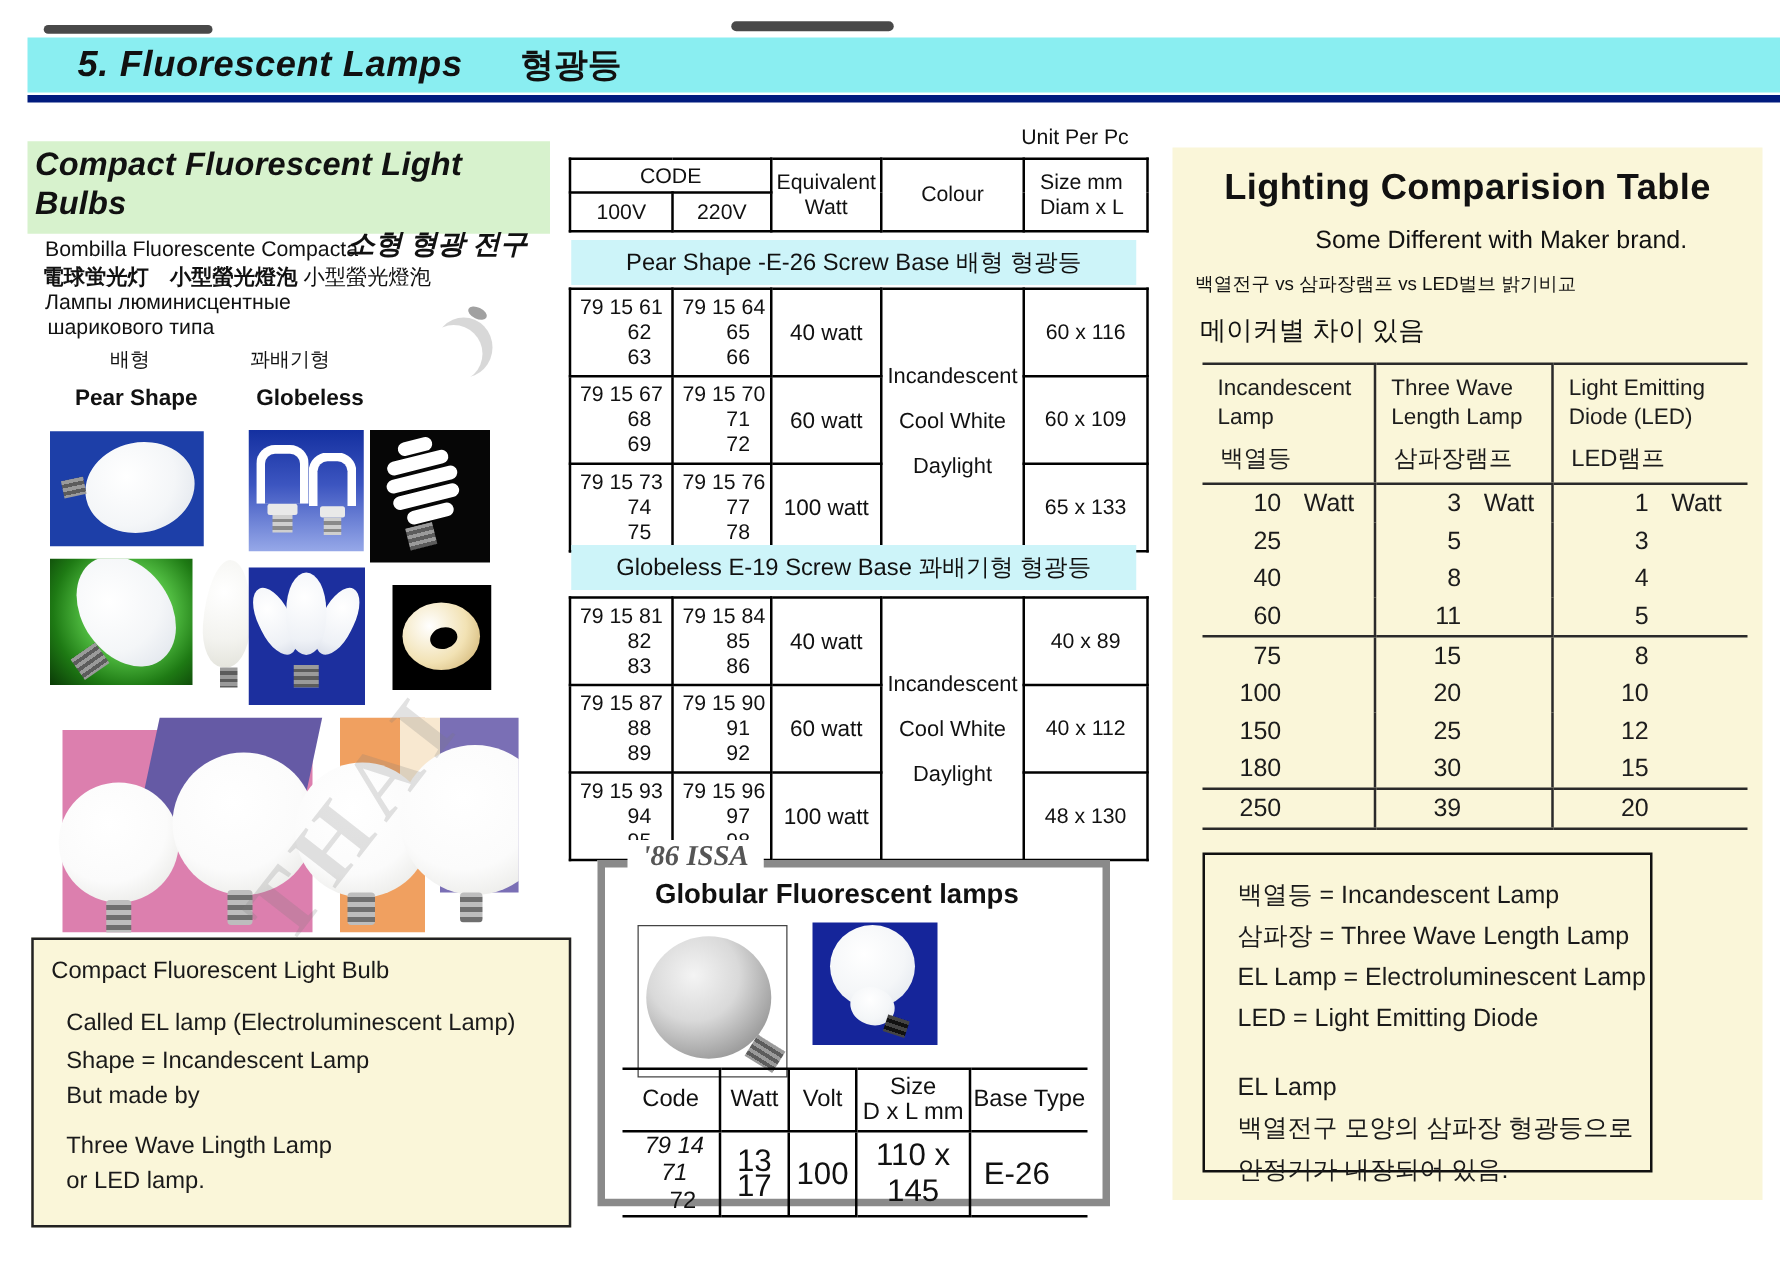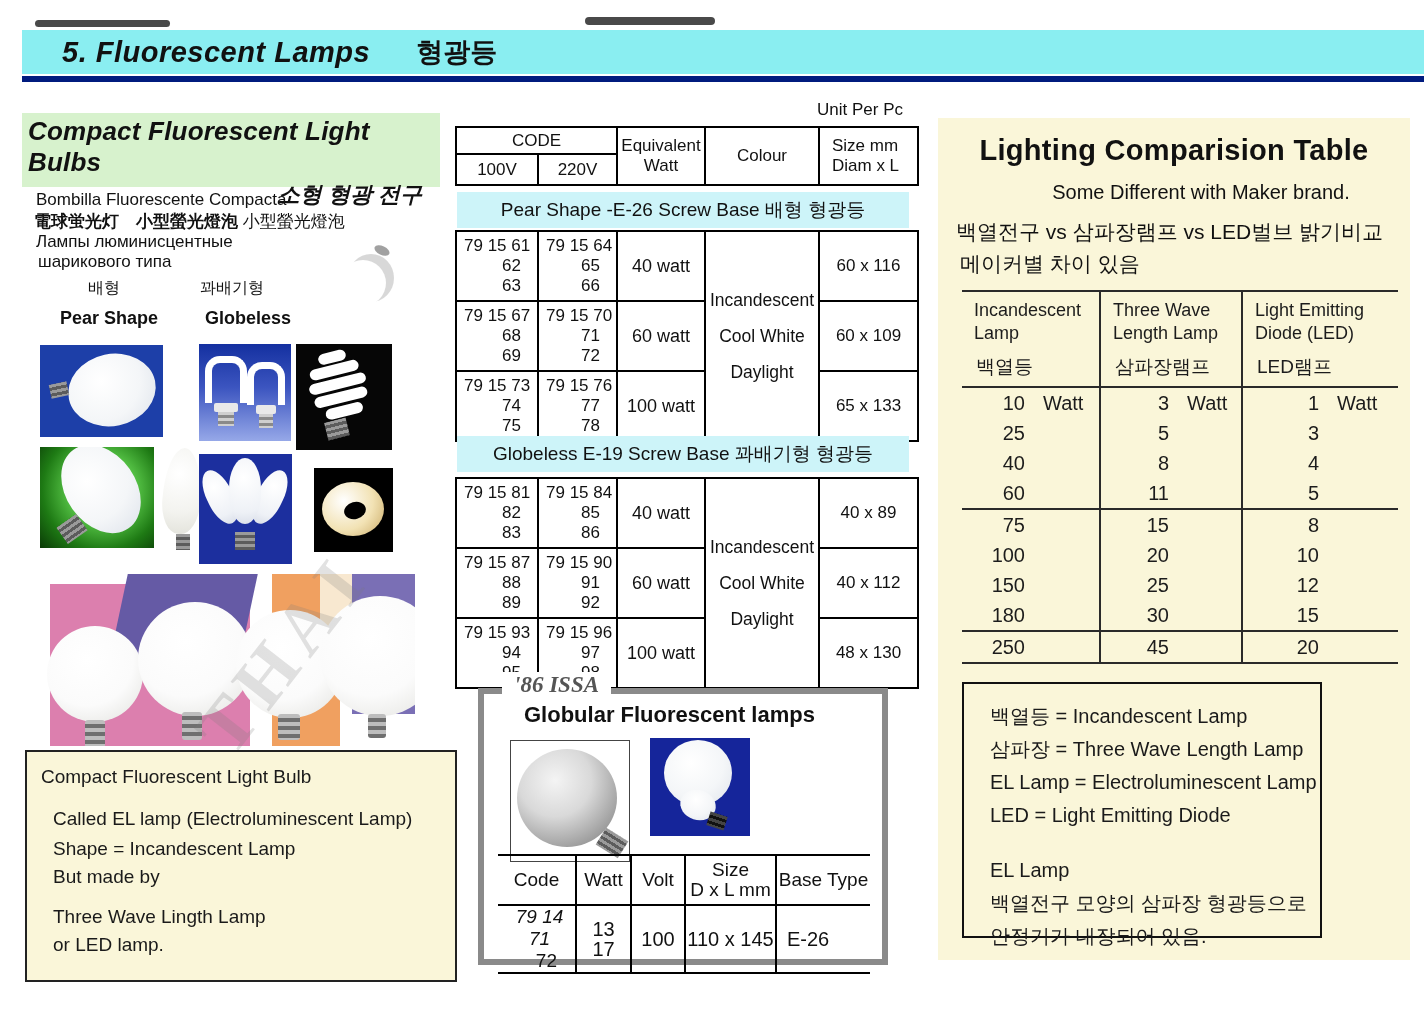--- a/index.html
+++ b/index.html
@@ -88,32 +88,32 @@
   .issa{position:absolute;left:478px;top:688px;width:398px;height:265px;border:6px solid #8A8A8A;background:#fff;}
   .issa-tag{position:absolute;left:18px;top:-22px;background:#fff;padding:0 12px;font-size:23px;font-style:italic;font-weight:bold;color:#555;font-family:"Liberation Serif","DejaVu Serif",serif;}
   .issa-title{position:absolute;left:40px;top:8px;font-size:22px;font-weight:bold;}
   .issa-img1{position:absolute;left:26px;top:46px;width:118px;height:120px;border:1px solid #444;background:#fff;}
   .globe-gray{position:absolute;left:6px;top:8px;width:100px;height:98px;border-radius:50%;
       background:radial-gradient(circle at 38% 32%,#f4f4f4 0%,#d9d9d9 40%,#9f9f9f 75%,#787878 100%);}
   .issa-img2{position:absolute;left:166px;top:44px;width:100px;height:98px;background:#15259A;}
   .it{position:absolute;left:14px;top:160px;width:372px;table-layout:fixed;}
   .it th,.it td{padding:0;font-weight:normal;}
   .it thead th{border-top:2px solid #000;border-bottom:2px solid #000;height:48px;font-size:19px;text-align:center;}
-  .it tbody td{border-bottom:2px solid #000;height:54px;font-size:20px;text-align:center;vertical-align:middle;}
+  .it tbody td{border-bottom:2px solid #000;height:54px;font-size:25px;text-align:center;vertical-align:middle;}
   .it .vl{border-left:2px solid #000;}
   .it .codecell2{font-size:19px;line-height:22px;}
   .it .codecell2 .l1{display:block;text-align:center;padding-left:6px;font-style:italic;}
   .it .codecell2 .l2{display:block;text-align:right;padding-right:18px;}
   .it .basecell{text-align:left;padding-left:10px;}
 
   
   .ypanel{position:absolute;left:938px;top:118px;width:472px;height:842px;background:#FAF6D9;}
   .y-title{position:absolute;left:0;right:0;top:16px;text-align:center;font-size:29px;font-weight:bold;letter-spacing:.3px;}
   .y-sub{position:absolute;left:0;right:0;top:63px;text-align:center;font-size:20px;padding-left:54px;box-sizing:border-box;}
-  .y-ko1{position:absolute;left:18px;top:100px;font-size:21px;}
+  .y-ko1{position:absolute;left:18px;top:100px;font-size:15px;}
   .y-ko2{position:absolute;left:22px;top:132px;font-size:21px;}
   .cmp{position:absolute;left:24px;top:172px;width:436px;table-layout:fixed;}
   .cmp th,.cmp td{padding:0;font-weight:normal;color:#1c1c1c;}
   .cmp th{border-top:2px solid #2a2a2a;border-bottom:2px solid #2a2a2a;height:94px;text-align:left;vertical-align:middle;font-size:18px;}
   .cmp .vl{border-left:2px solid #2a2a2a;}
   .cmp th .en{display:block;line-height:23px;padding-left:12px;}
   .cmp th .ko{display:block;margin-top:9px;font-size:19px;padding-left:14px;}
   .cmp td{height:30px;font-size:20px;vertical-align:middle;}
   .cmp tr.gend td{border-bottom:2px solid #2a2a2a;}
   .num{display:inline-block;text-align:right;}
@@ -499,21 +499,21 @@
           <td class="vl cc2"><span class="num">25</span></td>
           <td class="vl cc3"><span class="num">12</span></td>
         </tr>
         <tr class="gend">
           <td class="cc1"><span class="num">180</span></td>
           <td class="vl cc2"><span class="num">30</span></td>
           <td class="vl cc3"><span class="num">15</span></td>
         </tr>
         <tr class="gend">
           <td class="cc1"><span class="num">250</span></td>
-          <td class="vl cc2"><span class="num">45</span></td>
+          <td class="vl cc2"><span class="num">39</span></td>
           <td class="vl cc3"><span class="num">20</span></td>
         </tr>
       </tbody>
     </table>
 
     <div class="legend">
       <div class="first">백열등 =  Incandescent Lamp</div>
       <div>삼파장 = Three Wave Length Lamp</div>
       <div>EL Lamp = Electroluminescent Lamp</div>
       <div>LED = Light Emitting Diode</div>

